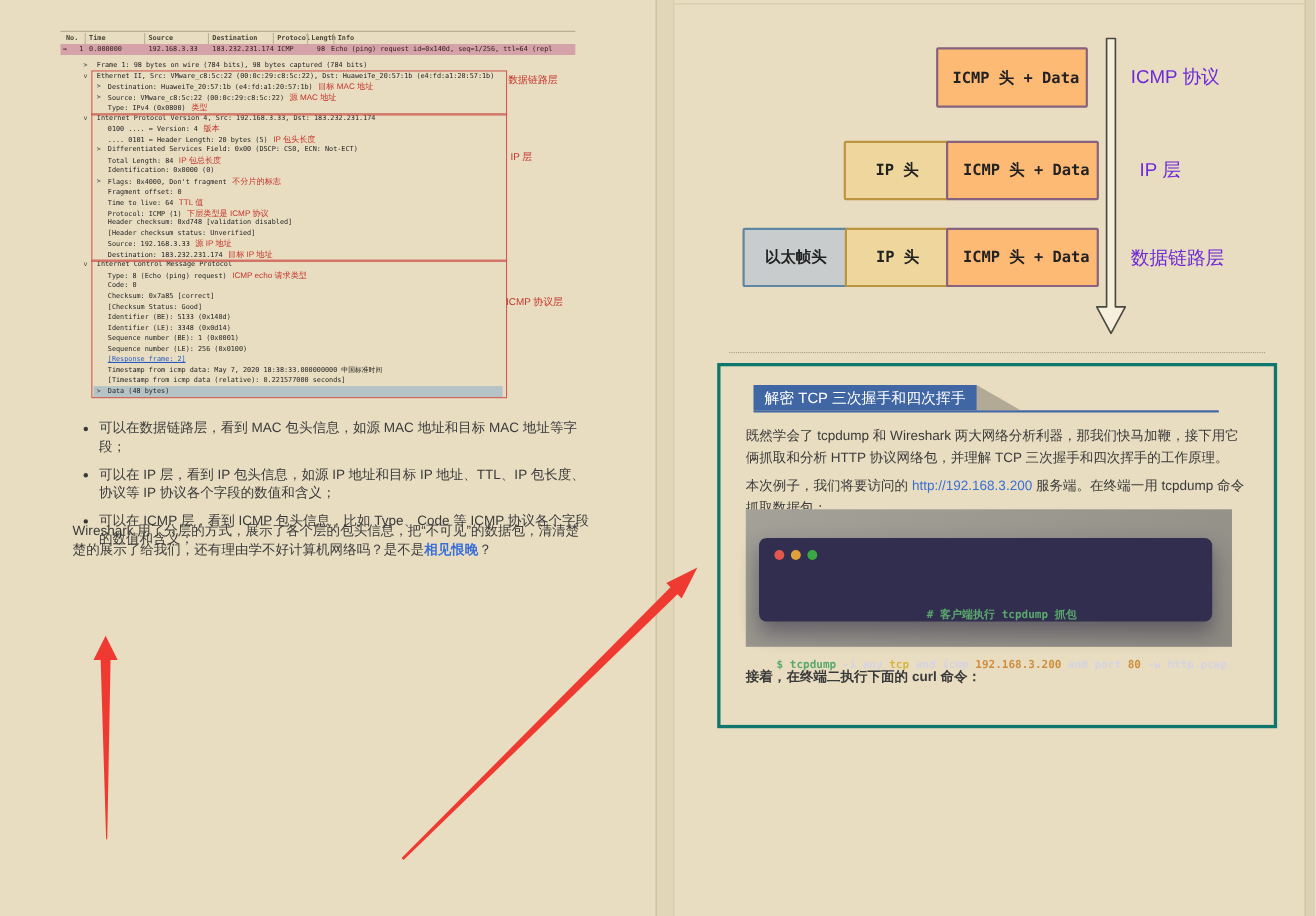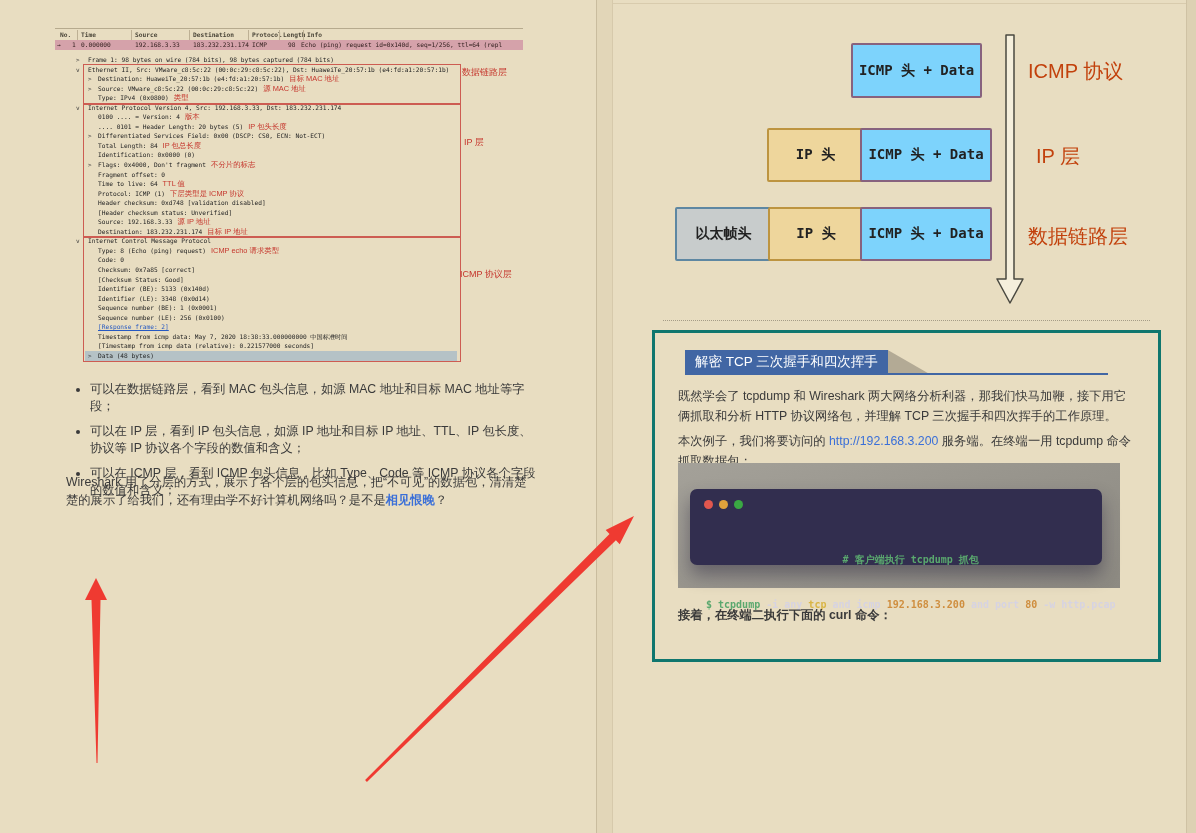--- a/index.html
+++ b/index.html
@@ -45,30 +45,30 @@
   .bullets li{margin-bottom:7px;}
   .para{position:absolute;margin:4px;font-size:12.3px;line-height:1.45;color:#3a3a3a;}
   .p1{left:62px;top:470px;width:468px;}
   .p2{left:62px;top:515px;width:468px;}
   .doc-link{color:#3a6fd8;font-weight:bold;text-decoration:none;cursor:pointer;}
   .url-link{color:#3a6fd8;text-decoration:none;cursor:pointer;font-weight:normal;}
   
   .d-box{position:absolute;border:2px solid;border-radius:2px;display:flex;align-items:center;
       justify-content:center;font-family:"DejaVu Sans Mono",monospace;font-weight:bold;
       font-size:14px;color:#222;white-space:nowrap;}
-  .d-icmp{background:#7dd3fc;border-color:#87627e;}
+  .d-icmp{background:#fdba74;border-color:#87627e;padding-left:7px;}
   .d-ip{background:#eed69c;border-color:#bd9440;}
   .d-eth{background:#c8cccc;border-color:#5e87a2;}
   .b-r1-icmp{left:851px;top:43px;width:127px;height:51px;}
   .b-r2-ip{left:767px;top:128px;width:93px;height:50px;}
   .b-r2-icmp{left:860px;top:128px;width:128px;height:50px;}
   .b-r3-eth{left:675px;top:207px;width:93px;height:50px;}
   .b-r3-ip{left:768px;top:207px;width:92px;height:50px;}
   .b-r3-icmp{left:860px;top:207px;width:128px;height:50px;}
-  .d-label{position:absolute;font-size:20px;color:#c2410c;white-space:nowrap;}
+  .d-label{position:absolute;font-size:17px;color:#6d28d9;white-space:nowrap;}
   .dl1{left:1028px;top:58px}.dl2{left:1036px;top:143px}.dl3{left:1028px;top:223px}
   .down-arrow{position:absolute;left:990px;top:33px;}
   
   .dotted{position:absolute;left:663px;top:320px;width:487px;height:0;border-top:1px dotted #a59c87;}
   
   .red-box{position:absolute;left:652px;top:330px;width:503px;height:326px;border:3px solid #0f766e;}
   .badge-row{position:absolute;left:30px;top:17px;display:flex;align-items:stretch;}
   .badge{background:#4166a4;color:#fff;font-size:13.5px;line-height:23px;padding:0 10px;white-space:nowrap;}
   .badge-fold{width:40px;height:23px;background:#b3aa95;
       clip-path:polygon(0 0,100% 100%,0 100%);}

